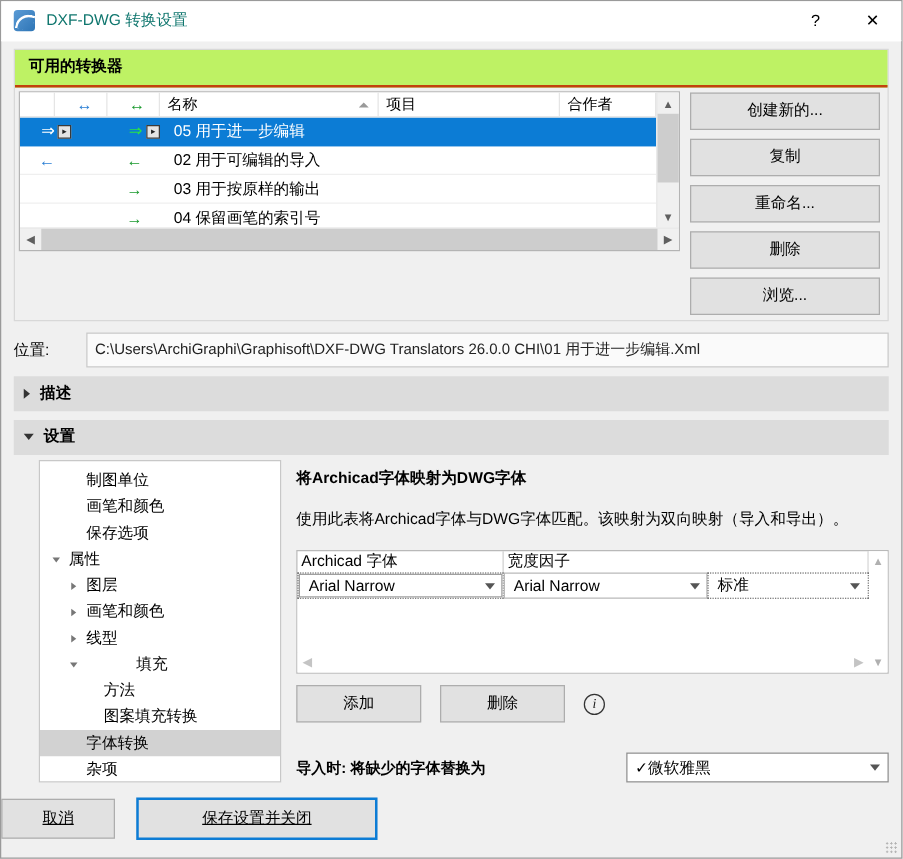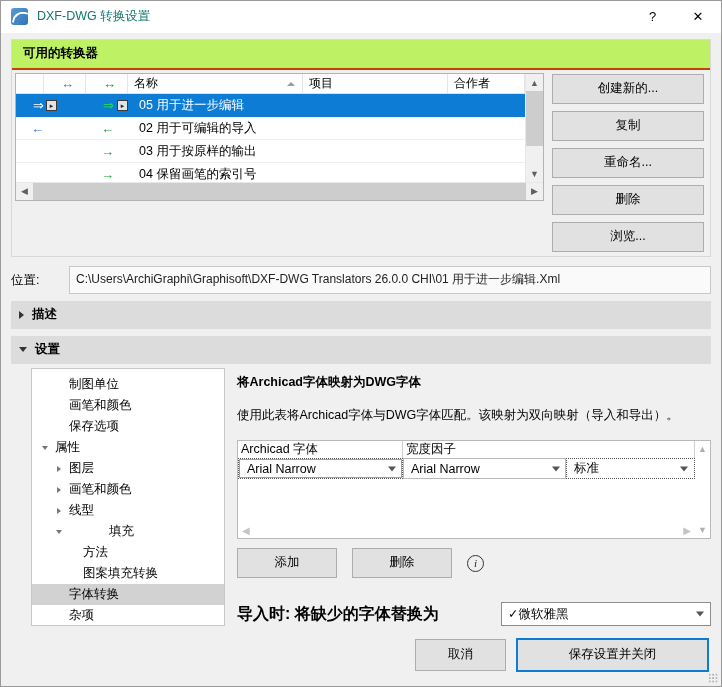--- a/index.html
+++ b/index.html
@@ -221,31 +221,31 @@
     font-size:12.5px;text-align:center;padding:5px 0 6px 0;
     box-sizing:border-box;font-family:inherit;
   }
   .info-ic{
     width:17px;height:17px;border:1.4px solid #333;border-radius:50%;
     display:flex;align-items:center;justify-content:center;
     font-size:11px;font-family:"Liberation Serif",serif;font-style:italic;
     color:#222;box-sizing:border-box;
   }
   .sub-row{display:flex;align-items:center;margin-top:24px;}
-  .sub-label{font-weight:bold;font-size:16px;flex:1 1 auto;}
+  .sub-label{font-weight:bold;font-size:12px;flex:1 1 auto;}
   .sub-combo{
     width:210px;height:24px;box-sizing:border-box;
     border:1px solid #8d8d8d;background:#fff;
     display:flex;align-items:center;padding-left:6px;
     font-size:12.5px;position:relative;
   }
   
   .footer{
-    flex:0 0 auto;display:flex;justify-content:flex-end;align-items:center;
-    padding:12px 12px 14px 0;gap:10px;position:relative;
+    flex:0 0 auto;display:flex;align-items:center;
+    padding:12px 12px 14px 0;gap:17px;position:relative;text-decoration:underline;
   }
   .fbtn{
     width:91px;background:#e1e1e1;border:1px solid #adadad;
     font-size:12.5px;text-align:center;padding:6px 0 7px 0;
     box-sizing:border-box;font-family:inherit;
   }
   .fbtn.primary{width:193px;border:2px solid #0c7cd5;}
   .grip{
     position:absolute;right:3px;bottom:3px;width:10px;height:10px;
     background:

